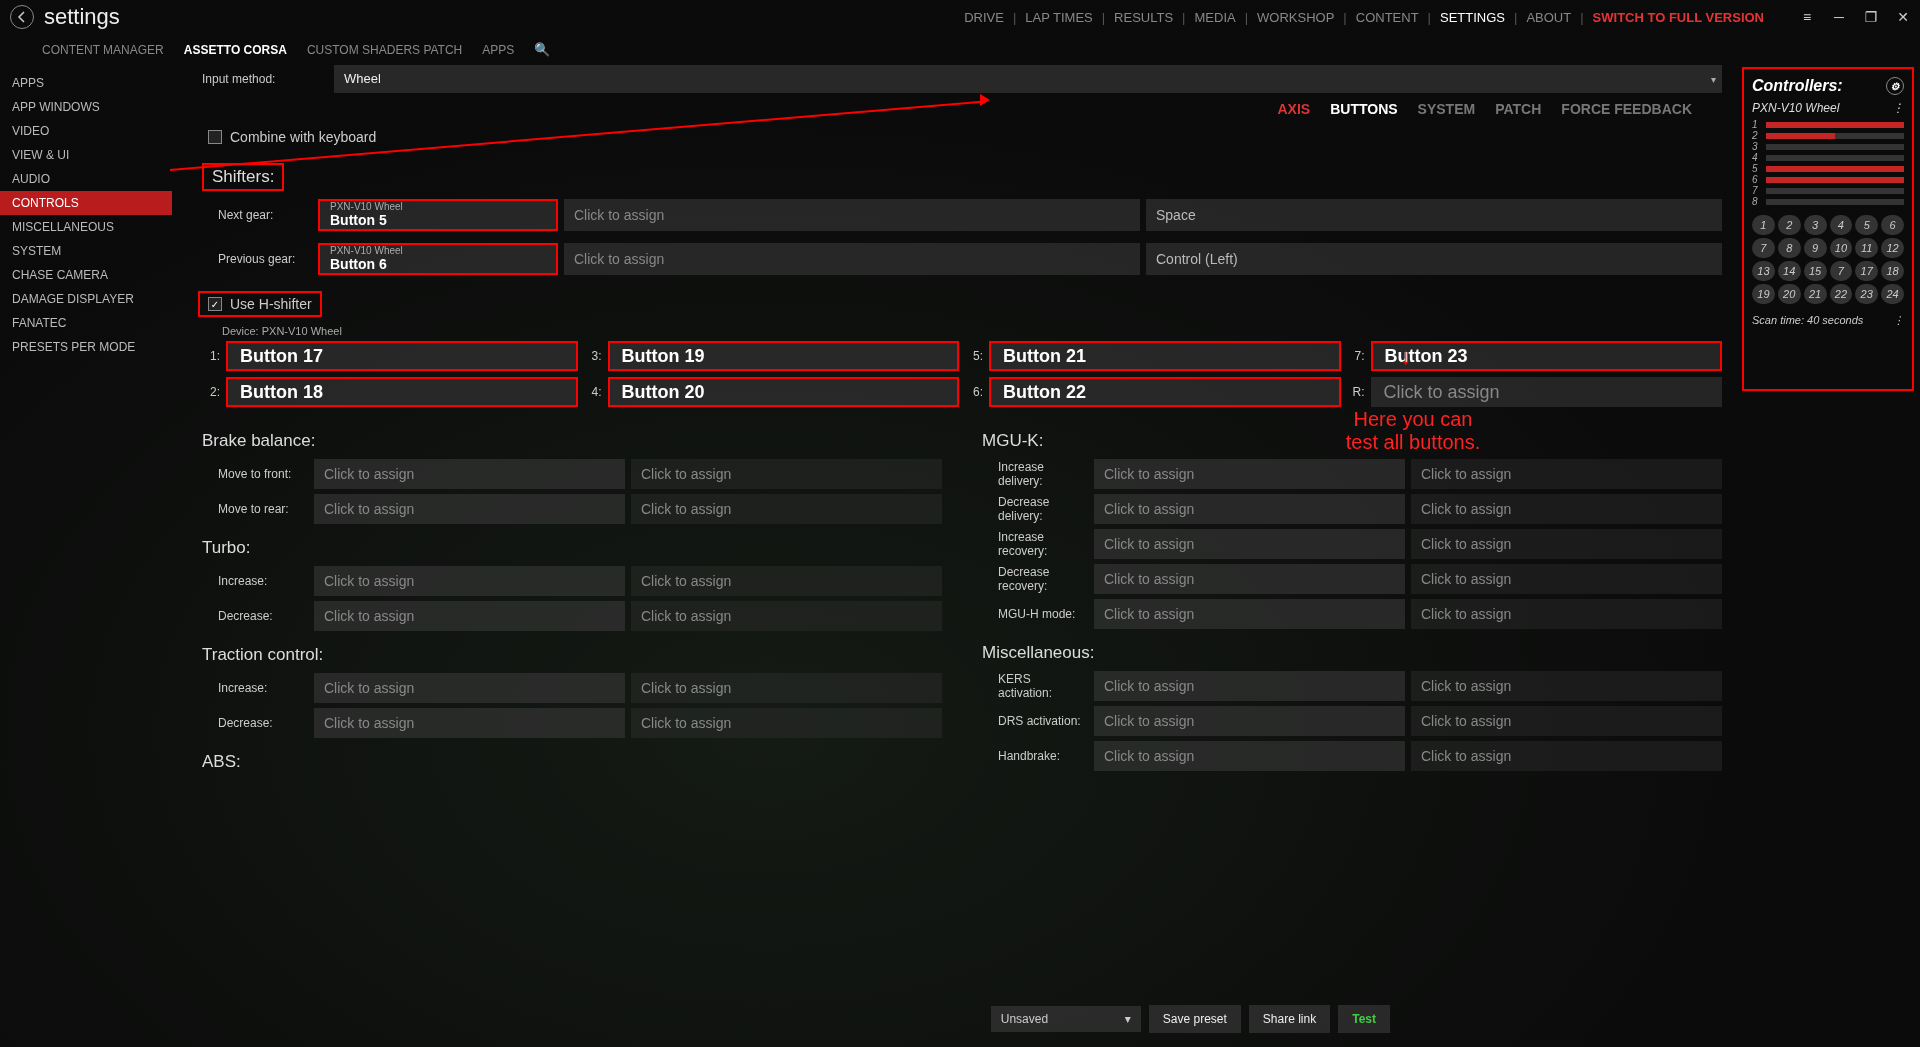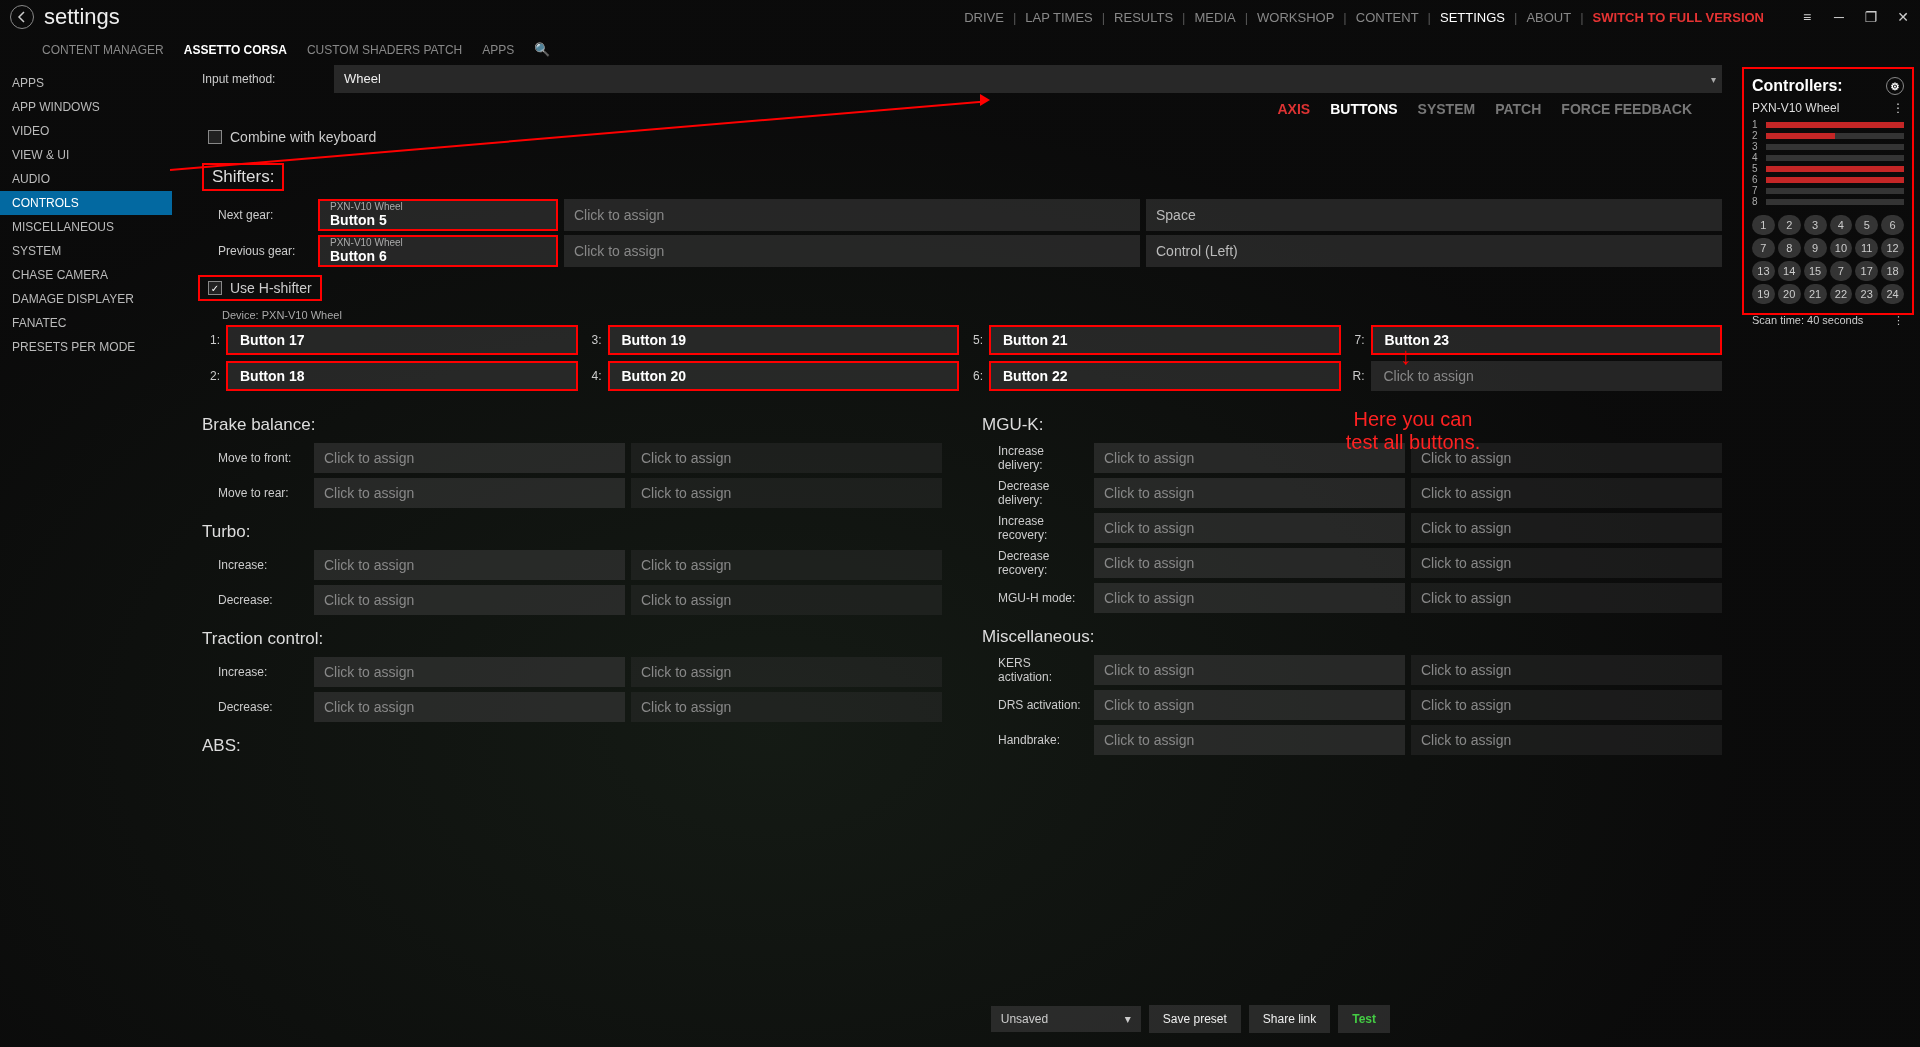--- a/index.html
+++ b/index.html
@@ -24,56 +24,56 @@
 .subnav span { cursor: pointer; }
 .subnav span.active { color: #fff; font-weight: 600; }
 .subnav .search-icon { font-size: 13px; }
 
 
 .layout { display: flex; height: calc(100% - 72px); }
 
 
 .sidebar { width: 172px; padding: 6px 0; font-size: 12px; }
 .sidebar div { padding: 5px 12px; cursor: pointer; color: #bbb; }
-.sidebar div.active { background: #0369a1; color: #fff; }
+.sidebar div.active { background: #b91c1c; color: #fff; }
 
 
 .main { flex: 1; padding: 0 18px 0 30px; overflow: hidden; position: relative; }
 .row-inline { display: flex; align-items: center; gap: 12px; margin-bottom: 8px; }
 .lbl { font-size: 12px; color: #ccc; width: 120px; }
 .input-method { flex: 1; background: rgba(60,60,60,0.6); border: none; padding: 6px 10px; color: #eee; font-size: 13px; height: 28px; position: relative; }
 .dropdown-arrow { position: absolute; right: 6px; top: 50%; transform: translateY(-50%); color: #aaa; font-size: 10px; pointer-events:none;}
 .input-wrap { position: relative; flex:1; }
 
 .tabs2 { display: flex; gap: 20px; font-size: 14px; font-weight: 600; color: #777; margin: 8px 0 12px 0; justify-content: flex-end; padding-right: 30px;}
 .tabs2 span { cursor: pointer; }
 .tabs2 span.active { color: #fff; }
 .tabs2 span.axis { color: #d33; }
 
 .checkbox-row { display: flex; align-items: center; gap: 8px; font-size: 14px; margin: 4px 0; }
 .chk { width: 14px; height: 14px; border: 1px solid #888; background: rgba(50,50,50,0.6); display: inline-flex; align-items:center; justify-content:center; font-size:10px; color:#fff;}
 .chk.checked::after { content: "✓"; }
 
 .section-title { font-size: 17px; color: #ddd; margin: 14px 0 8px 0; font-weight: 400; }
 
-.assign-row { display: flex; align-items: center; gap: 6px; margin-bottom: 4px; }
+.assign-row { display: flex; align-items: center; gap: 6px; margin-bottom: 12px; }
 .assign-label { width: 110px; font-size: 12px; color: #ccc; padding-left: 16px;}
 .assign-box { flex: 1; background: rgba(60,60,60,0.55); height: 32px; display: flex; flex-direction: column; justify-content: center; padding: 2px 10px; cursor: pointer; }
 .assign-box.dim { color: #777; }
 .assign-box.dimmer { color: #555; background: rgba(50,50,50,0.4);}
 .assign-box .device { font-size: 10px; color: #aaa; line-height: 1; }
 .assign-box .val { font-size: 14px; color: #fff; font-weight: 700; line-height: 1.2; }
 .assign-box .placeholder { font-size: 14px; color: #888; }
 
 .device-label { font-size: 11px; color: #aaa; margin: 4px 0 4px 20px; }
 
 .hshifter-grid { display: grid; grid-template-columns: repeat(4, 1fr); gap: 6px; margin-bottom: 10px; }
 .hshifter-cell { display: flex; align-items: center; }
 .hshifter-cell .num { width: 24px; text-align: right; font-size: 12px; color: #ccc; padding-right: 6px; }
-.hshifter-cell .box { flex: 1; background: rgba(60,60,60,0.55); height: 30px; display: flex; align-items: center; padding: 0 12px; font-weight: 600; color: #fff; font-size: 14px; border: 1px solid rgba(255,0,0,0); }
+.hshifter-cell .box { flex: 1; background: rgba(60,60,60,0.55); height: 30px; display: flex; align-items: center; padding: 0 12px; font-weight: 600; color: #fff; font-size: 18px; border: 1px solid rgba(255,0,0,0); }
 
 .slider-row { display: flex; align-items: center; gap: 12px; margin: 12px 0 4px 0; }
 .slider-label { font-size: 12px; color: #ccc; width: 160px;}
 .slider-track { flex: 1; height: 4px; background: rgba(100,100,100,0.5); position: relative; }
 .slider-thumb { position: absolute; top: -7px; width: 8px; height: 18px; background: #ccc; left: 36%; }
 
 .two-col { display: flex; gap: 40px; }
 .col { flex: 1; }
 .col .assign-row .assign-label { width: 106px; }
 .col .assign-box { height: 30px; }
@@ -448,21 +448,21 @@
       <div class="preset-sel">
           <span>Unsaved</span>
           <span>▾</span>
         </div>
       <button>Save preset</button>
       <button>Share link</button>
       <button class="test">Test</button>
     </div>
   </div>
 
-  <div class="controllers" style="position:relative; height:244px;">
+  <div class="controllers" style="position:relative; height:320px;font-style:italic;">
     <div class="controllers-border"></div>
     <div class="controllers-title">
       <span>Controllers:</span>
       <span class="gear-icon">⚙</span>
     </div>
     <div class="ctrl-name">
       <span>PXN-V10 Wheel</span>
       <span>⋮</span>
     </div>
     <div class="axis-list" id="axes">

